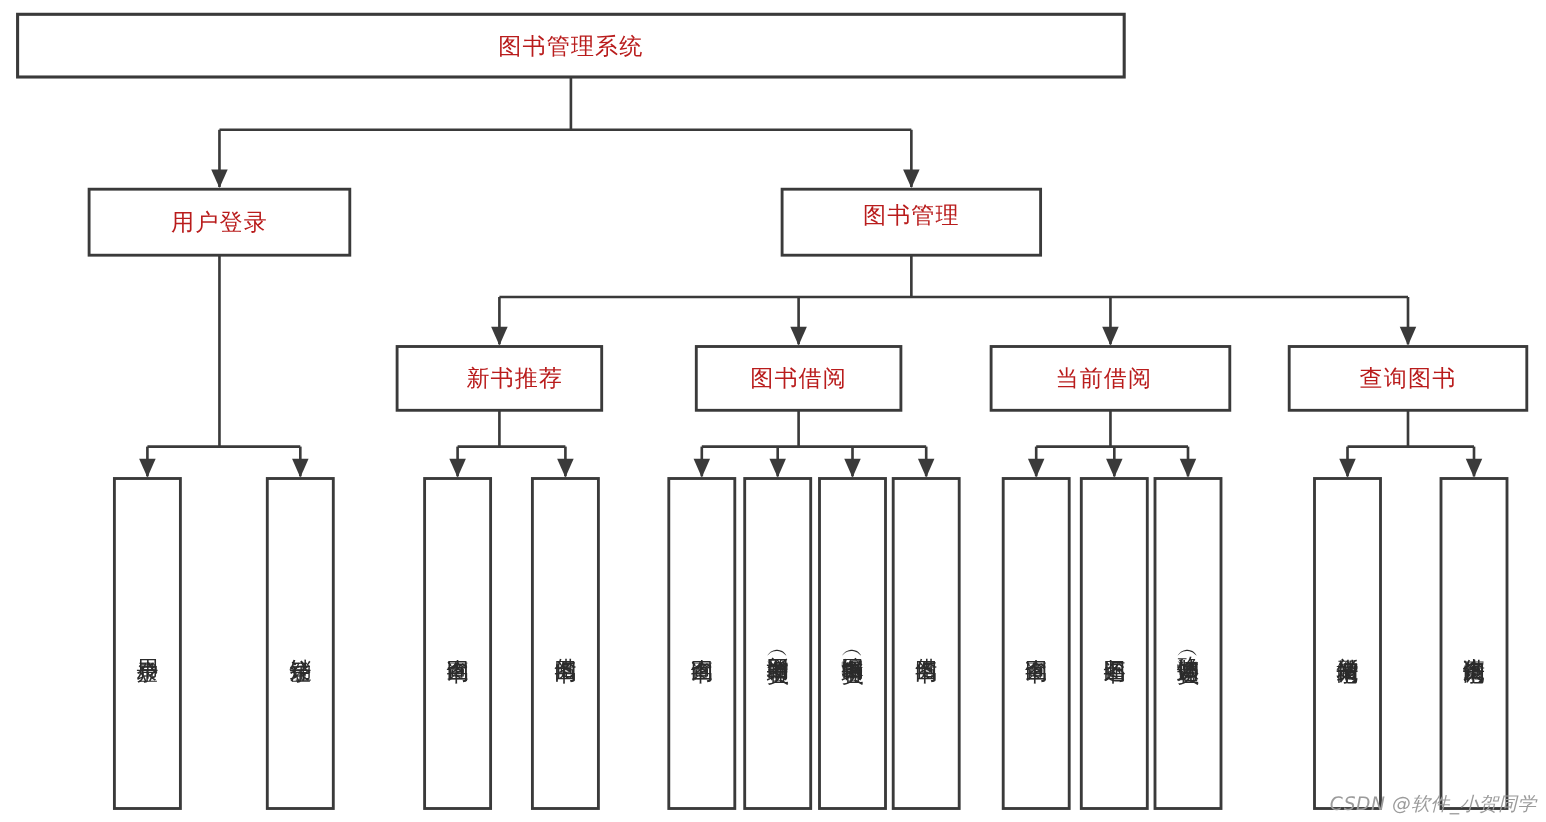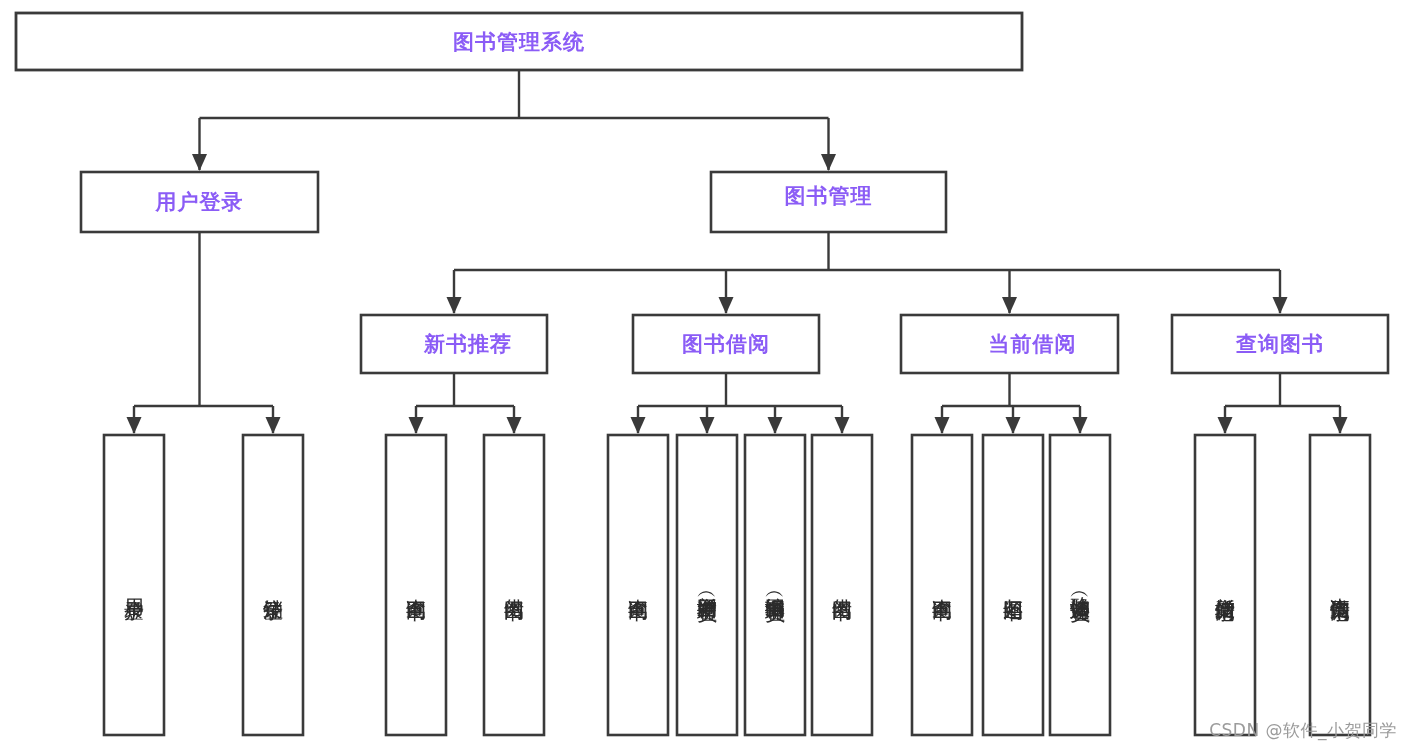--- a/index.html
+++ b/index.html
@@ -67,35 +67,35 @@
     align-items: center;
     justify-content: center;
     pointer-events: none;
   }
   .horiz-label-host {
     position: absolute;
     display: flex;
     align-items: center;
     justify-content: center;
     font-size: 21px;
-    color: #8b5cf6;
+    color: #b91c1c;
     letter-spacing: 1px;
     pointer-events: none;
     user-select: none;
-    font-weight: bold;
   }
   #watermark {
     position: absolute;
     right: 8px;
     bottom: 5px;
     font-size: 17px;
     color: #9b9b9b;
     letter-spacing: 0.5px;
     user-select: none;
     white-space: nowrap;
+    font-style: italic;
   }
 </style>
 </head>
 <body>
 
 <div id="diagram-root">
   <svg class="diagram-canvas" id="diagram-svg" viewBox="0 0 1405 747" xmlns="http://www.w3.org/2000/svg">
     <g id="connectors-layer">
         <line x1="519" y1="70" x2="519" y2="118" class="connector-line"></line>
         <line x1="199.5" y1="118" x2="828.5" y2="118" class="connector-line"></line>
@@ -172,21 +172,21 @@
         <rect x="1195" y="435" width="60" height="300" class="node-box"></rect>
         <rect x="1310" y="435" width="60" height="300" class="node-box"></rect>
       </g>
   </svg>
   <div id="labels-layer">
       <div class="horiz-label-host" style="left: 16px; top: 13px; width: 1006px; height: 57px;">图书管理系统</div>
       <div class="horiz-label-host" style="left: 81px; top: 172px; width: 237px; height: 60px;">用户登录</div>
       <div class="horiz-label-host" style="left: 711px; top: 172px; width: 235px; height: 48px;">图书管理</div>
       <div class="horiz-label-host" style="left: 361px; top: 315px; width: 214px; height: 58px;">新书推荐</div>
       <div class="horiz-label-host" style="left: 633px; top: 315px; width: 186px; height: 58px; border-radius: 11px;">图书借阅</div>
-      <div class="horiz-label-host" style="left: 924px; top: 315px; width: 217px; height: 58px;">当前借阅</div>
+      <div class="horiz-label-host" style="left: 895px; top: 315px; width: 217px; height: 58px;">当前借阅</div>
       <div class="horiz-label-host" style="left: 1172px; top: 315px; width: 216px; height: 58px;">查询图书</div>
       <div class="leaf-label-host" style="left: 104px; top: 435px; width: 60px; height: 300px;">
         <div class="vertical-text-wrap">用户登录</div>
       </div>
       <div class="leaf-label-host" style="left: 243px; top: 435px; width: 60px; height: 300px;">
         <div class="vertical-text-wrap">注销登录</div>
       </div>
       <div class="leaf-label-host" style="left: 386px; top: 435px; width: 60px; height: 300px;">
         <div class="vertical-text-wrap">查询图书</div>
       </div>

